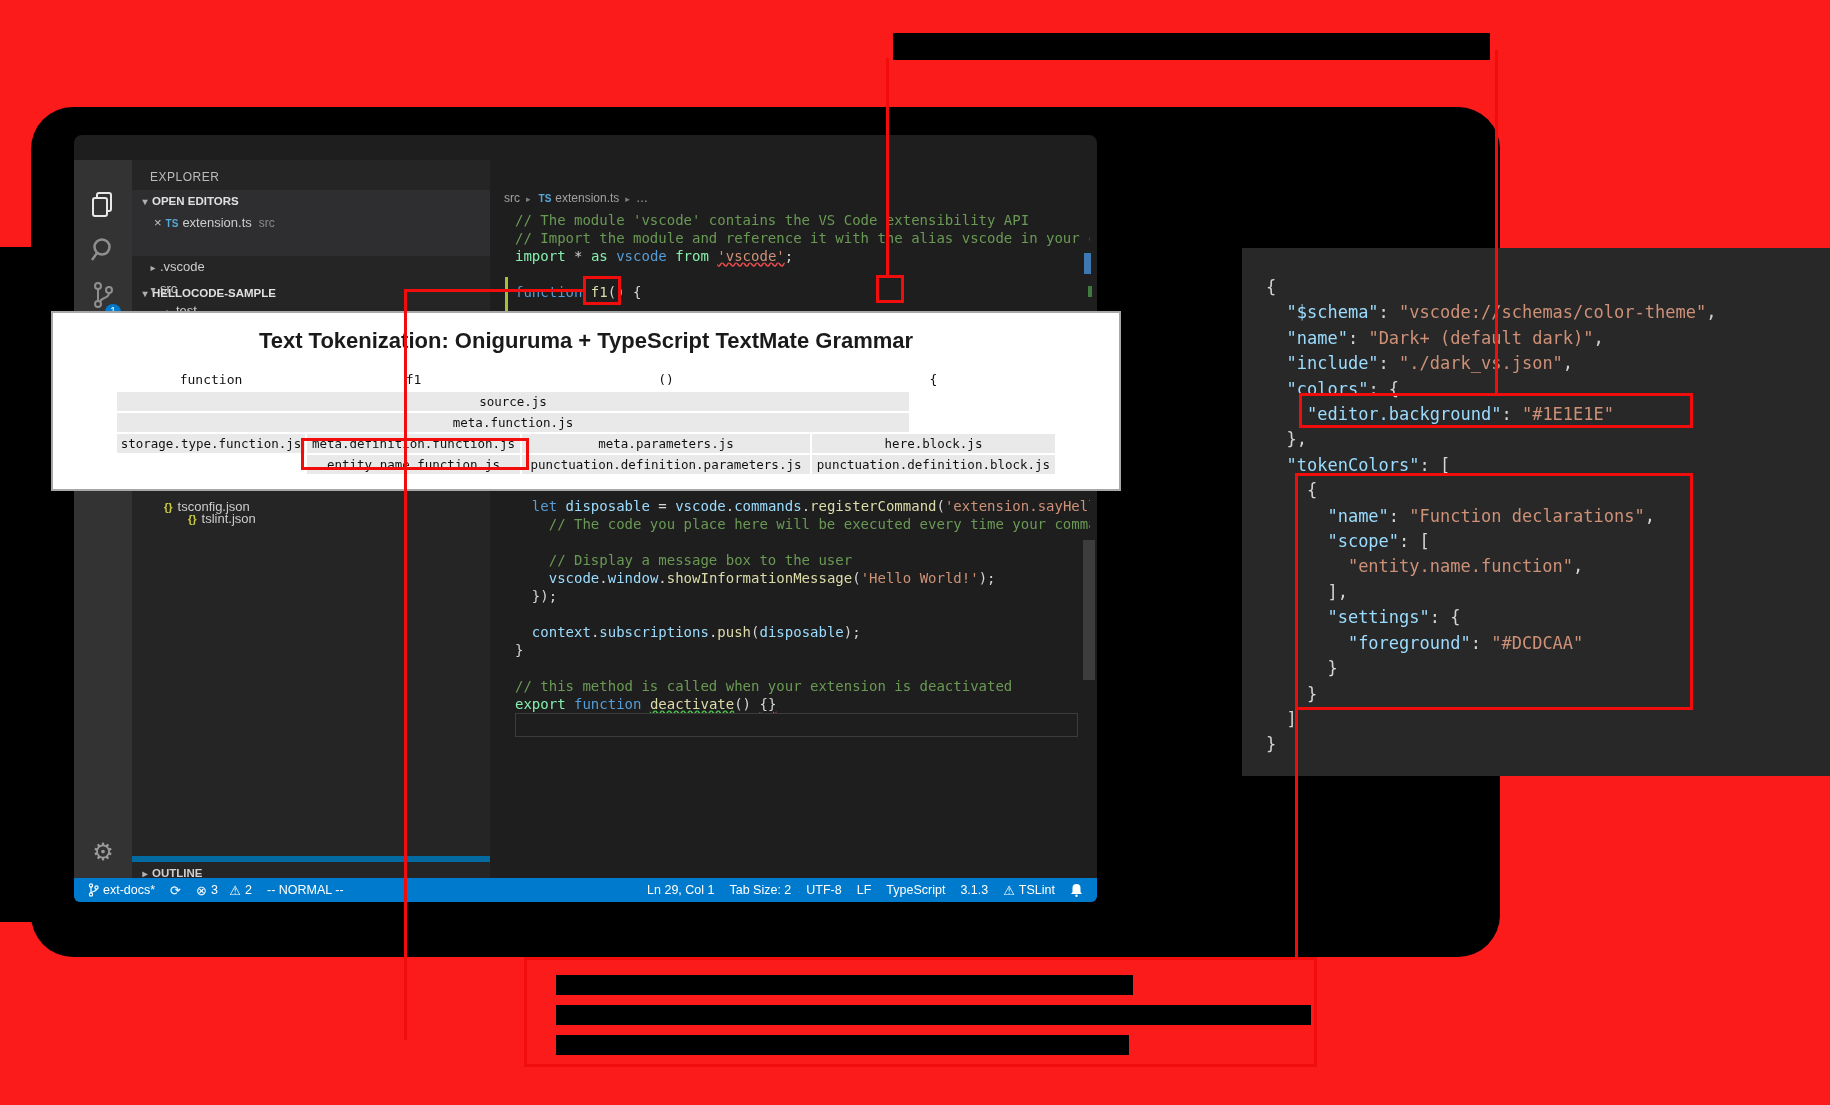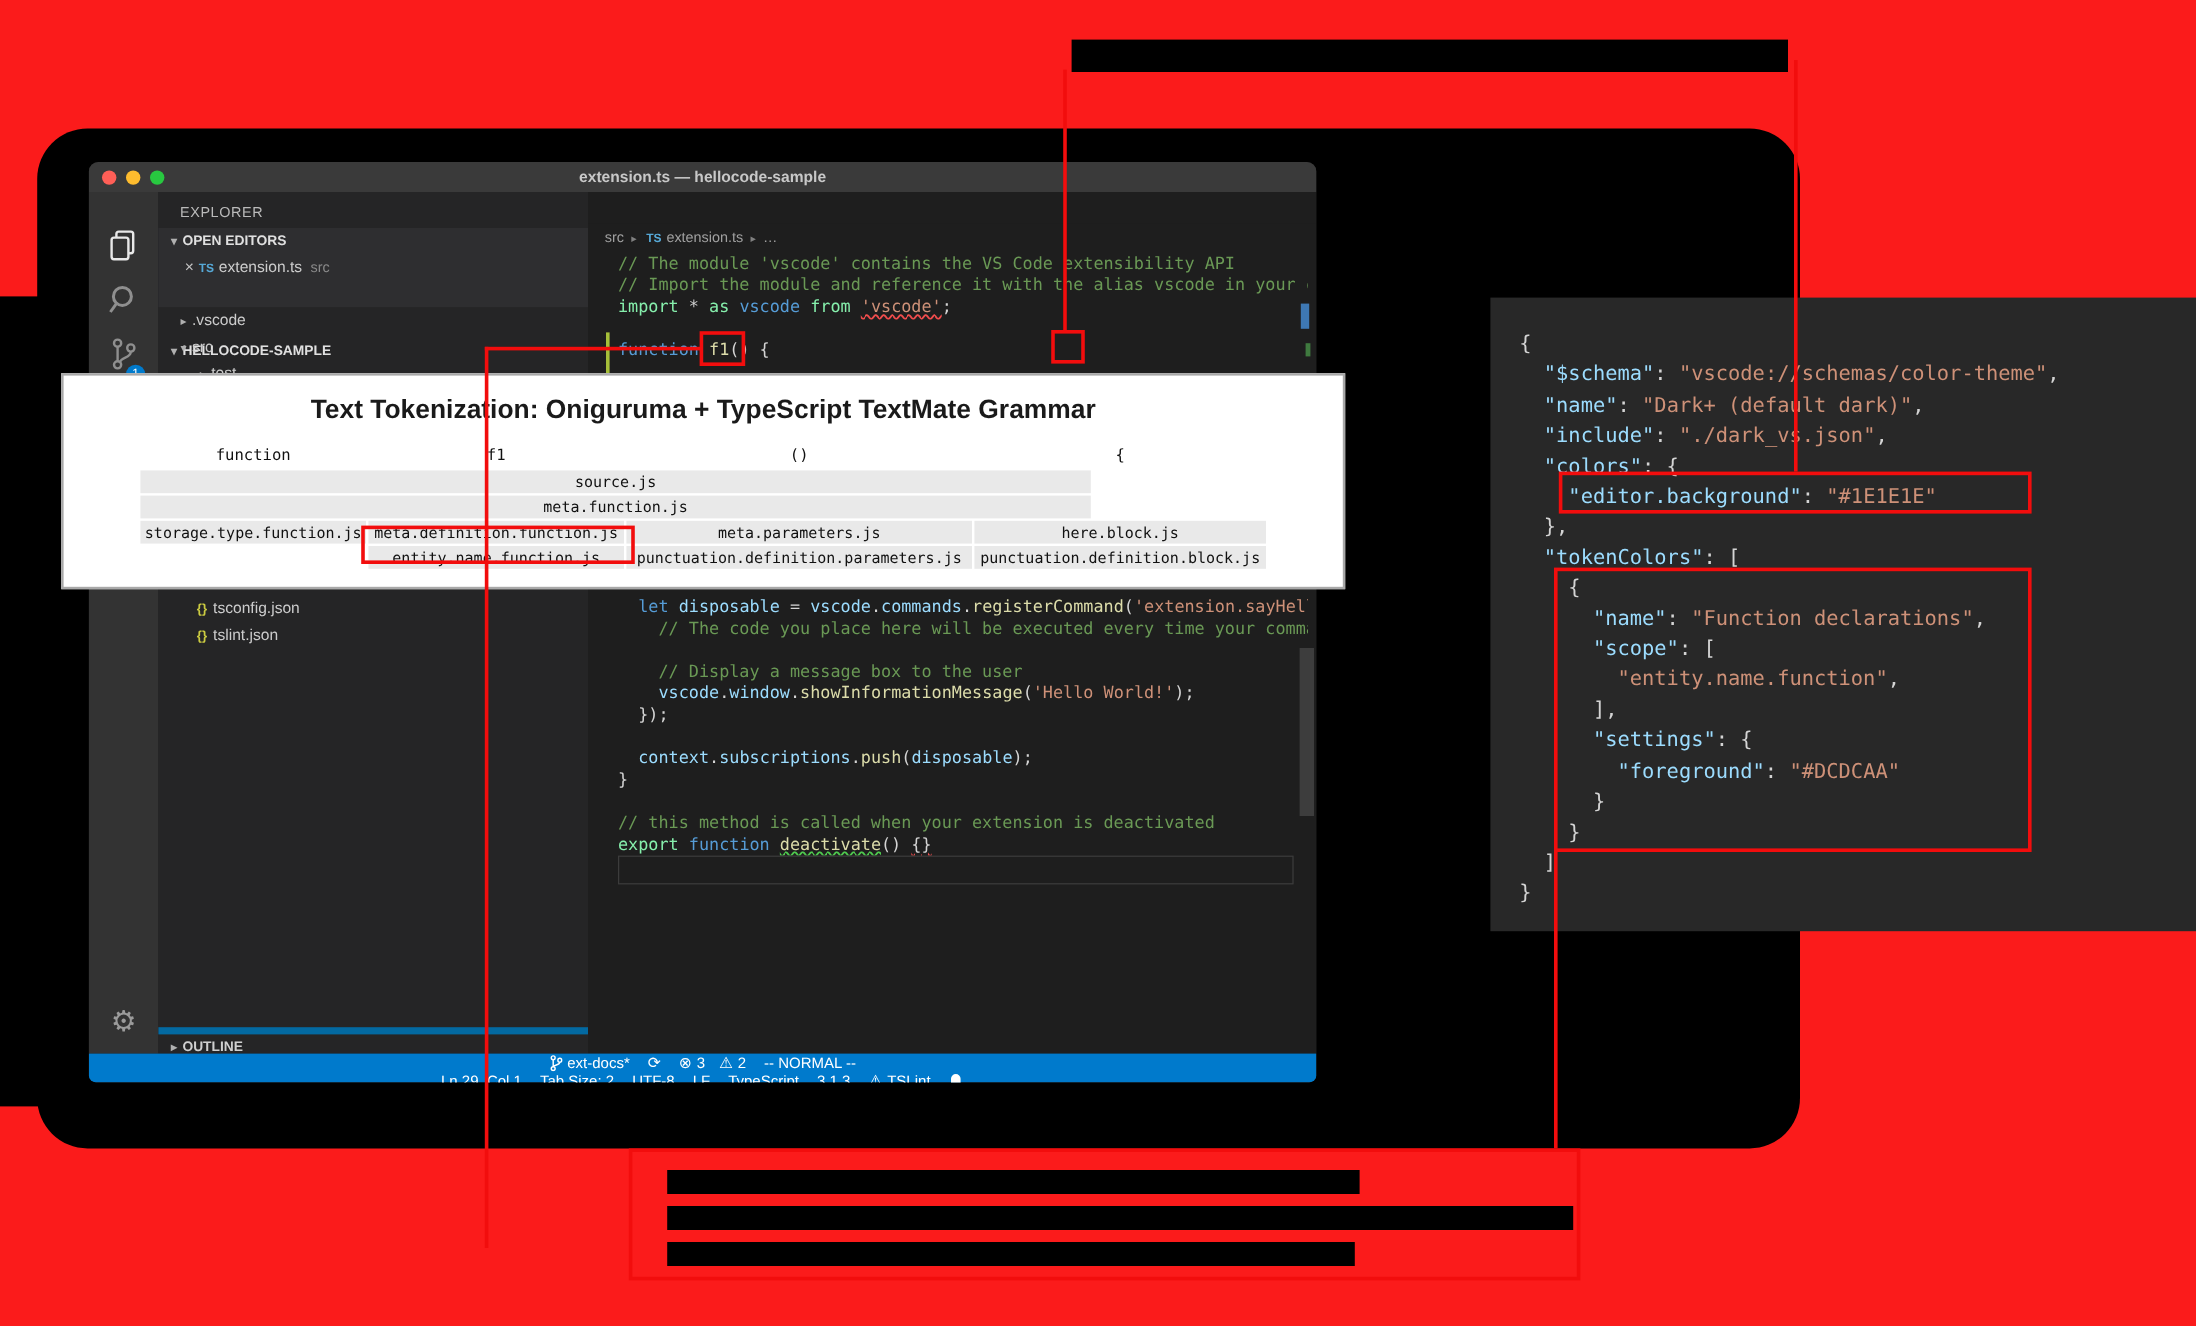--- a/index.html
+++ b/index.html
@@ -64,21 +64,21 @@
   .gutter-mod { position:absolute; left:15px; top:117px; width:3px; height:34px; background:#a6bf39; }
   .cur-line { position:absolute; left:25px; top:553px; width:563px; height:24px;
               border:1px solid #3c3c3c; }
   .ruler-blue { position:absolute; right:6px; top:93px; width:7px; height:21px; background:#3e78b3; }
   .ruler-green { position:absolute; right:5px; top:126px; width:4px; height:11px; background:#3f7a3f; }
   .scroll-thumb { position:absolute; right:2px; top:380px; width:12px; height:140px;
                   background:rgba(121,121,121,.35); }
 
   .statusbar { position:absolute; left:0; top:743px; width:100%; height:24px; background:#007acc;
                color:#ffffff; font-size:12.5px; display:flex; align-items:center;
-               justify-content:space-between; padding:0 14px; white-space:nowrap;flex-direction:column; }
+               justify-content:space-between; padding:12px 14px; white-space:nowrap; }
   .sb-left, .sb-right { display:flex; align-items:center; gap:15px; }
   .sb-item { display:flex; align-items:center; gap:4px; }
   .sb-ico { font-size:13px; }
 
   
   .json-panel { position:absolute; left:1242px; top:248px; width:588px; height:528px;
                 background:#282828; z-index:10; }
   .json-code { position:absolute; left:24px; top:27px; font-family:"DejaVu Sans Mono", monospace;
                font-size:17px; line-height:25.4px; white-space:pre; }
 
@@ -121,28 +121,20 @@
 </head>
 <body>
 
 <div class="canvas">
 
   <div class="black-card"></div>
   <div class="left-strip"></div>
 
   <div class="vswindow">
 
-    <div class="titlebar">
-      <div class="lights">
-        <div class="light l-red"></div>
-        <div class="light l-yellow"></div>
-        <div class="light l-green"></div>
-      </div>
-      <span class="wtitle">extension.ts — hellocode-sample</span>
-    </div>
 
     <div class="activitybar">
       <div class="abar-icon" style="top:30px;">
         <svg width="26" height="30" viewBox="0 0 26 30">
           <rect x="7" y="3" width="14" height="18" rx="2" fill="none" stroke="#e8e8e8" stroke-width="2"></rect>
           <rect x="3" y="8" width="14" height="18" rx="2" fill="#333" stroke="#e8e8e8" stroke-width="2"></rect>
         </svg>
       </div>
       <div class="abar-icon" style="top:75px;">
         <svg width="28" height="30" viewBox="0 0 28 30">
@@ -170,21 +162,21 @@
 
       <div class="sb-row" style="top:52px; padding-left:16px;"><span class="close-x">×</span><span class="ts-badge">TS</span><span>extension.ts</span><span class="dim">src</span></div>
 
       <div class="sb-row sb-header" style="top:74px; padding-left:6px;margin-top:48px;"><span class="arrow">▾</span><span>HELLOCODE-SAMPLE</span></div>
 
       <div class="sb-row" style="top:96px; padding-left:14px;"><span class="arrow">▸</span><span>.vscode</span></div>
       <div class="sb-row" style="top:118px; padding-left:14px;"><span class="arrow">▾</span><span>src</span></div>
       <div class="sb-row" style="top:140px; padding-left:30px;"><span class="arrow">▸</span><span>test</span></div>
 
       <div class="sb-row" style="top:336px; padding-left:30px;"><span class="json-ico">{}</span><span>tsconfig.json</span></div>
-      <div class="sb-row" style="top:358px; padding-left:30px;"><span class="json-ico">{}</span><span>tslint.json</span></div>
+      <div class="sb-row" style="top:348px; padding-left:30px;margin-left:24px;"><span class="json-ico">{}</span><span>tslint.json</span></div>
 
       <div class="sb-row outline-row" style="top:696px; padding-left:6px;"><span class="arrow">▸</span><span>OUTLINE</span></div>
     </div>
 
     <div class="editor">
       <div class="breadcrumb"><span>src</span><span class="bc-sep">▸</span><span class="ts-badge">TS</span><span>extension.ts</span><span class="bc-sep">▸</span><span>…</span></div>
 
       <div class="gutter-mod"></div>
 
       <div class="codeblock" style="top:51px;"><div class="cl"><span class="cm">// The module 'vscode' contains the VS Code extensibility API</span></div><div class="cl"><span class="cm">// Import the module and reference it with the alias vscode in your code below</span></div><div class="cl"><span class="ctl">import</span><span class="pun"> * </span><span class="ctl">as</span><span class="kw"> vscode </span><span class="ctl">from</span><span class="pun"> </span><span class="str sqr">'vscode'</span><span class="pun">;</span></div><div class="cl">&nbsp;</div><div class="cl"><span class="kw">function </span><span class="fn">f1</span><span class="pun">() {</span></div></div>

